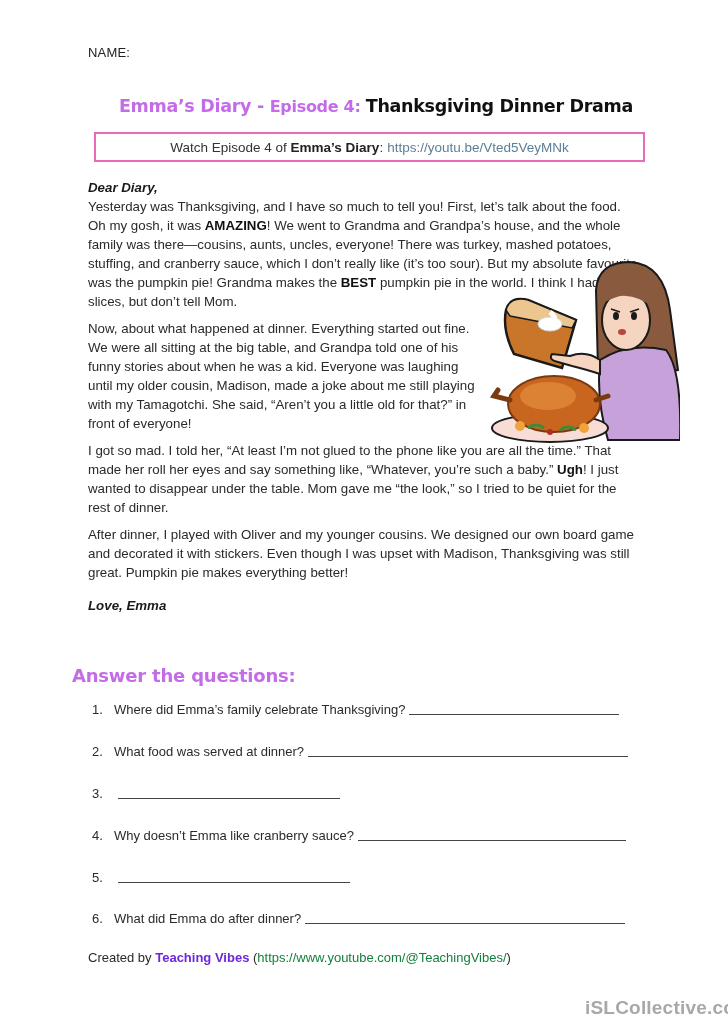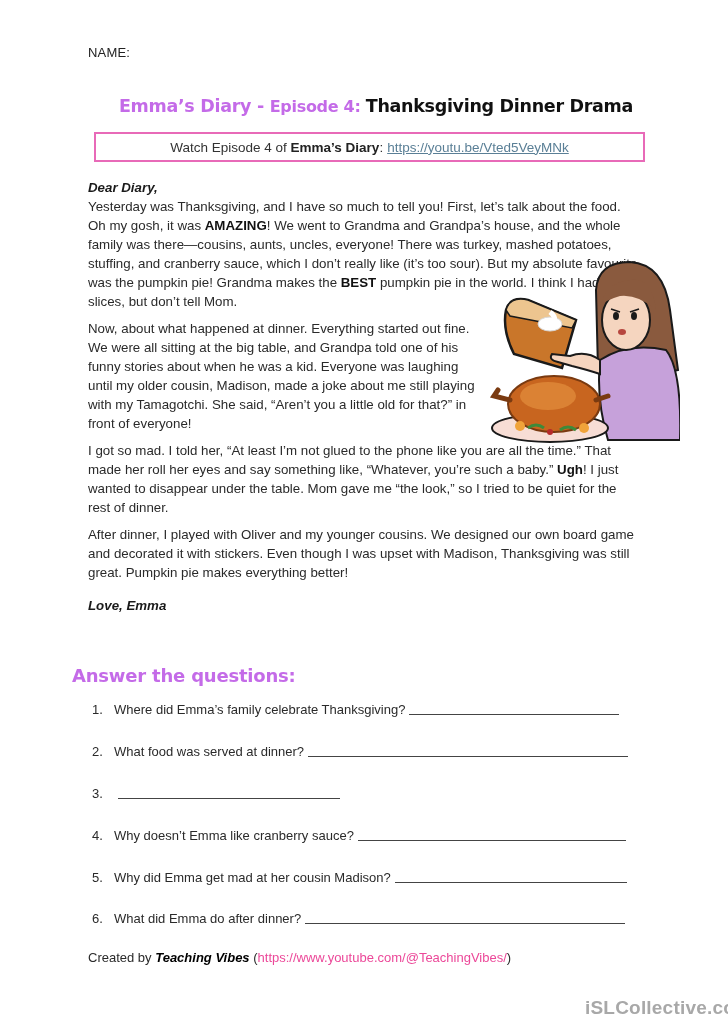--- a/index.html
+++ b/index.html
@@ -8,40 +8,40 @@
 
   .name-label { position: absolute; left: 88px; top: 45px; font-size: 13px; color: #222; letter-spacing: 0.2px; }
 
   .title { position: absolute; left: 0; width: 728px; top: 96px; text-align: center; font-family: "DejaVu Sans", sans-serif; font-weight: bold; font-size: 17.5px; letter-spacing: -0.3px; white-space: nowrap; margin-left: 12px; }
   .title .t-purple { color: #c46be8; }
   .title .t-episode { color: #c46be8; font-size: 16px; }
   .title .t-black { color: #111111; }
 
   .watch-box { position: absolute; left: 94px; top: 132px; width: 551px; height: 30px; border: 2.5px solid #e86ab8; display: flex; align-items: center; justify-content: center; font-size: 13.5px; color: #333; white-space: nowrap; }
   .watch-box b { color: #222; }
-  .watch-box a { color: #5a7f96; text-decoration: underline; margin-left: 4px; }
+  .watch-box a { color: #5a7f96; margin-left: 4px; }
 
   .diary { position: absolute; left: 88px; top: 178px; width: 554px; font-size: 13.3px; line-height: 19px; color: #2a2a2a; }
   .diary .greeting { font-weight: bold; font-style: italic; color: #1a1a1a; }
   .diary p { margin-bottom: 8px; }
   .diary p.narrow { width: 395px; }
   .diary b { color: #111; }
   .diary .signoff { font-weight: bold; font-style: italic; color: #1a1a1a; margin-top: 14px; }
 
   .illustration { position: absolute; left: 488px; top: 250px; width: 192px; height: 200px; }
 
   .questions-heading { position: absolute; left: 72px; top: 665px; font-family: "DejaVu Sans", sans-serif; font-weight: bold; font-size: 18px; color: #c46be8; letter-spacing: -0.2px; }
 
   .q { position: absolute; left: 92px; display: flex; align-items: flex-end; font-size: 13px; color: #2a2a2a; white-space: nowrap; }
   .q .num { width: 22px; }
   .q .line { border-bottom: 1.3px solid #444; height: 1px; margin-left: 4px; margin-bottom: 2px; flex: 0 0 auto; }
 
   .credit { position: absolute; left: 88px; top: 950px; font-size: 13px; color: #2a2a2a; white-space: nowrap; }
-  .credit b { font-style: italic; color: #000000; }
-  .credit a { color: #ec4899; text-decoration: none; margin-top: 36px; }
+  .credit b { color: #6d28d9; }
+  .credit a { color: #15803d; text-decoration: none; margin-top: 36px; }
 
   .watermark { position: absolute; left: 585px; top: 997px; font-size: 19px; font-weight: bold; color: #a8a8a8; letter-spacing: 0.2px; text-align: center; }
 </style>
 </head>
 <body>
 
 <div>
 
   <div class="name-label">NAME:</div>
 
@@ -118,21 +118,20 @@
     <span class="num">3.</span>
     <span class="line" style="width:222px;"></span>
   </div>
   <div class="q" style="top:828px;">
     <span class="num">4.</span>
     <span>Why doesn’t Emma like cranberry sauce?</span>
     <span class="line" style="width:268px;"></span>
   </div>
   <div class="q" style="top:870px;">
     <span class="num">5.</span>
-    <span>Why did Emma get mad at her cousin Madison?</span>
     <span class="line" style="width:232px;"></span>
   </div>
   <div class="q" style="top:911px;">
     <span class="num">6.</span>
     <span>What did Emma do after dinner?</span>
     <span class="line" style="width:320px;"></span>
   </div>
 
   <div class="credit">
     <span>Created by </span><b>Teaching Vibes</b><span> (</span><a>https://www.youtube.com/@TeachingVibes/</a><span>)</span>

